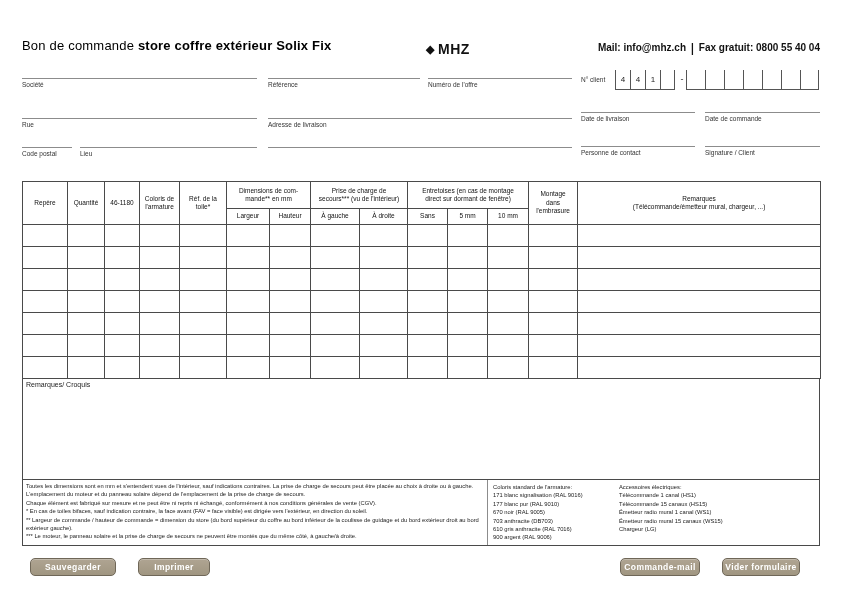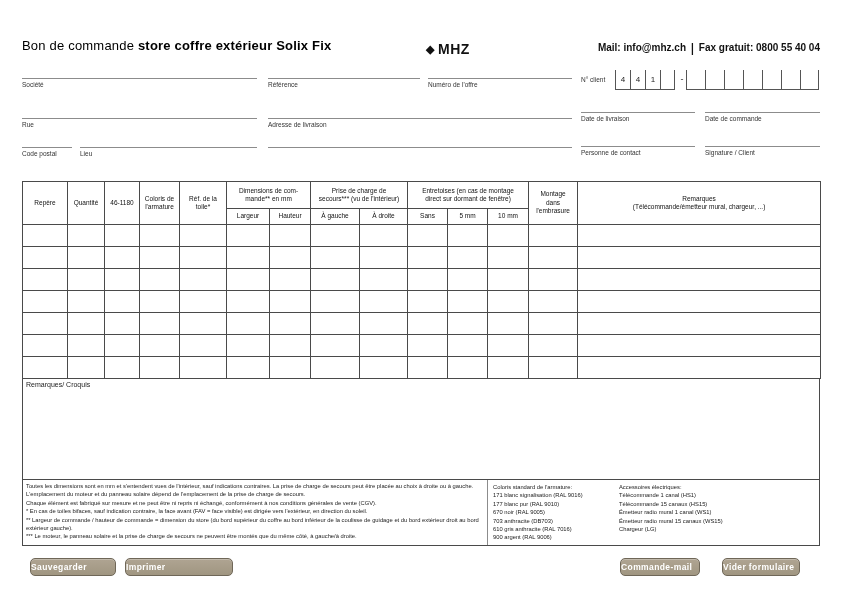--- a/index.html
+++ b/index.html
@@ -54,24 +54,24 @@
   .footnotes-box { position:absolute; left:22px; top:480px; width:798px; height:66px;
     border:1px solid #4a4a4a; border-top:none; font-size:5.8px; line-height:1.45; color:#222; }
   .fn-col1 { position:absolute; left:3px; top:2px; width:455px; }
   .fn-divider { position:absolute; left:464px; top:0; bottom:0; width:1px; background:#8c8c8c; }
   .fn-col2 { position:absolute; left:470px; top:3px; width:122px; }
   .fn-col3 { position:absolute; left:596px; top:3px; width:170px; }
   
   .btn { position:absolute; top:558px; height:18px; border-radius:5px;
     background:linear-gradient(#afa492,#a09681); border:1px solid #6f6758;
     color:#ffffff; font-family:"Liberation Sans", sans-serif; font-size:8.5px; font-weight:bold;
-    letter-spacing:.4px; text-align:left; cursor:pointer;
+    letter-spacing:.4px; text-align:center; cursor:pointer;
     box-shadow:inset 0 1px 0 rgba(255,255,255,.25); }
   .btn-save  { left:30px;  width:86px; }
-  .btn-print { left:125px; width:108px; }
+  .btn-print { left:138px; width:72px; }
   .btn-mail  { left:620px; width:80px; }
   .btn-clear { left:722px; width:78px; }
 </style>
 </head>
 <body>
 
 <div class="page">
 
   <div class="title"><span>Bon de commande </span><b>store coffre extérieur Solix Fix</b></div>
 

